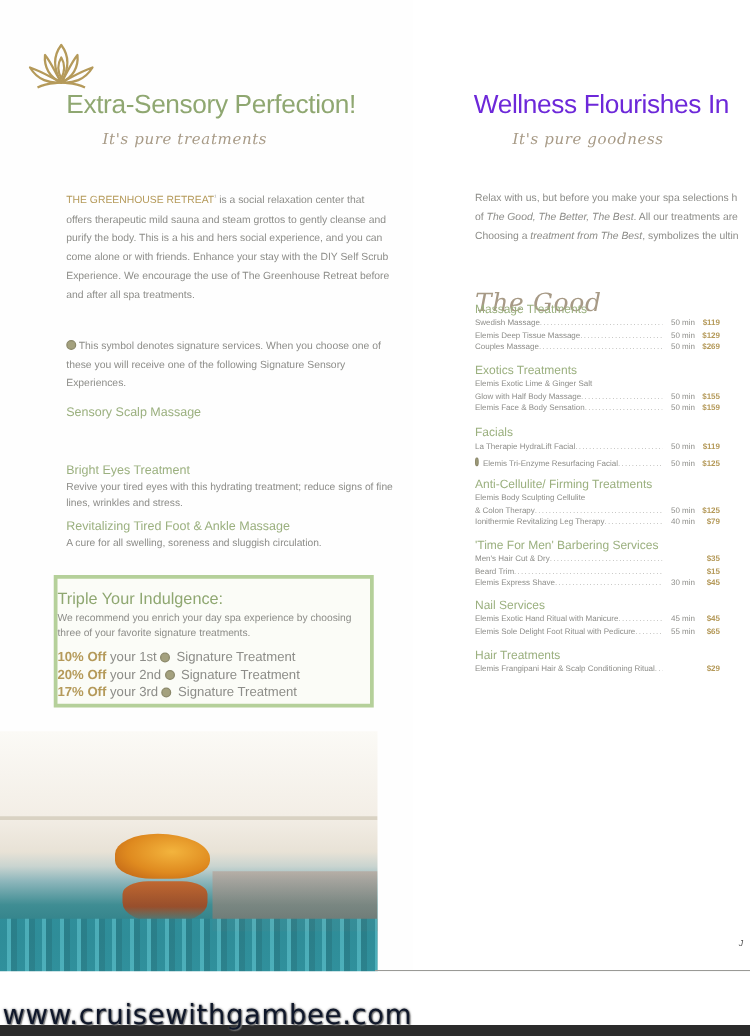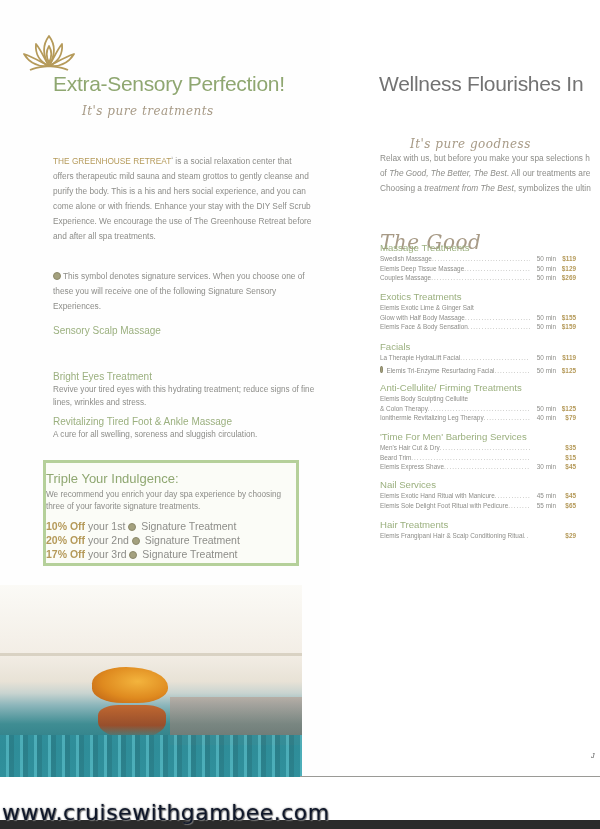--- a/index.html
+++ b/index.html
@@ -63,22 +63,22 @@
     background: linear-gradient(to bottom, #c95a18, #a8441a 60%, rgba(120,60,30,0));
     border-radius: 30% 30% 50% 50%; opacity: 0.85;
   }
   .wet-stone { position: absolute; left: 170px; top: 112px; width: 132px; height: 48px; background: linear-gradient(to bottom, #b79c8f, #8e6e62); opacity: 0.6; }
   .tiles {
     position: absolute; left: 0; top: 150px; width: 302px; height: 43px;
     background: repeating-linear-gradient(90deg, #2f8f9b 0 6px, #4fb2bd 6px 9px, #2a7f8a 9px 14px);
     opacity: 0.9;
   }
 
-  .title-right { position: absolute; left: 379px; top: 72px; font-size: 21px; color: #737373; white-space: nowrap; letter-spacing: -0.3px; }
-  .sub-right { position: absolute; left: 410px; top: 104px; margin-top: 33px; }
+  .title-right { position: absolute; left: 379px; top: 72px; font-size: 21px; color: #6d28d9; white-space: nowrap; letter-spacing: -0.3px; }
+  .sub-right { position: absolute; left: 410px; top: 104px; }
   .intro-right { position: absolute; left: 380px; top: 151px; width: 240px; white-space: nowrap; }
   .intro-right i { }
 
   .tier { position: absolute; left: 380px; top: 230px; font-size: 20px; }
   .menu { position: absolute; left: 380px; width: 196px; }
   .cat-title { font-size: 9.6px; color: #9bb07f; line-height: 12px; }
   .row { display: flex; align-items: baseline; font-size: 6.4px; line-height: 9.5px; color: #8d8d89; white-space: nowrap; }
   .row .name { flex: 0 0 auto; }
   .row .dots { flex: 1 1 auto; overflow: hidden; letter-spacing: 1px; color: #a6a6a2; }
   .row .dots::after { content: "......................................................................................................"; }

